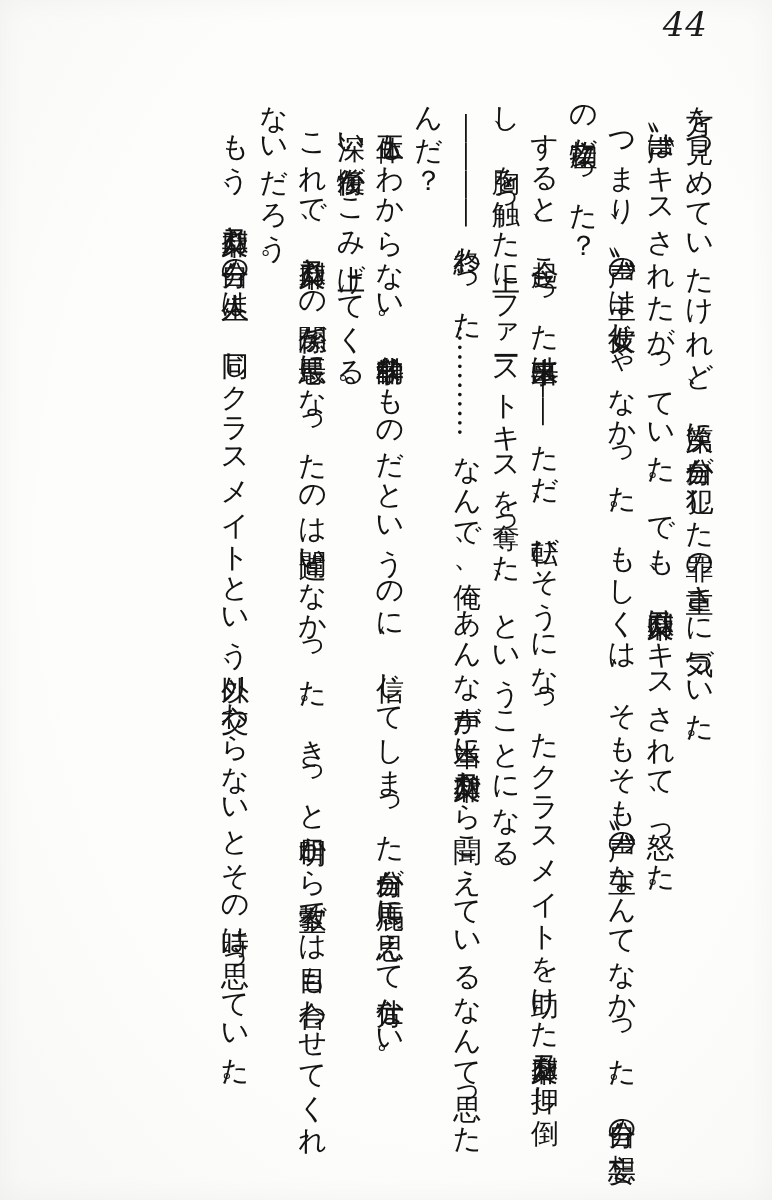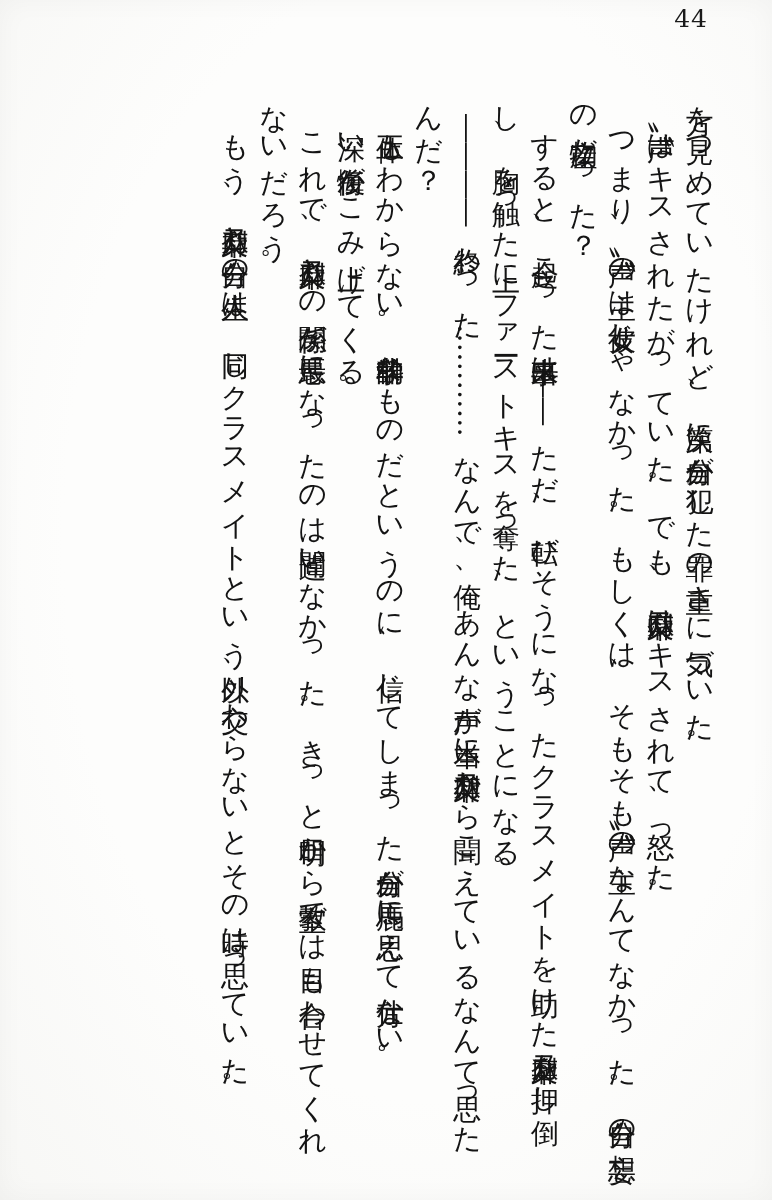--- a/index.html
+++ b/index.html
@@ -18,21 +18,22 @@
   .page {
     position: absolute;
     inset: 0;
     background: radial-gradient(ellipse at 55% 45%, #fdfdfc 60%, #f7f7f5 100%);
     box-shadow: inset 0 0 28px rgba(0,0,0,0.035);
   }
   .page-number {
     position: absolute;
     top: 4px;
     right: 64px;
-    font-size: 25px;
+    font-size: 34px;
+    font-style: italic;
     letter-spacing: 1px;
     color: #1b1b1b;
   }
   .text-block {
     position: absolute;
     top: 86px;
     right: 54px;
     height: 1064px;
     writing-mode: vertical-rl;
     text-orientation: mixed;

